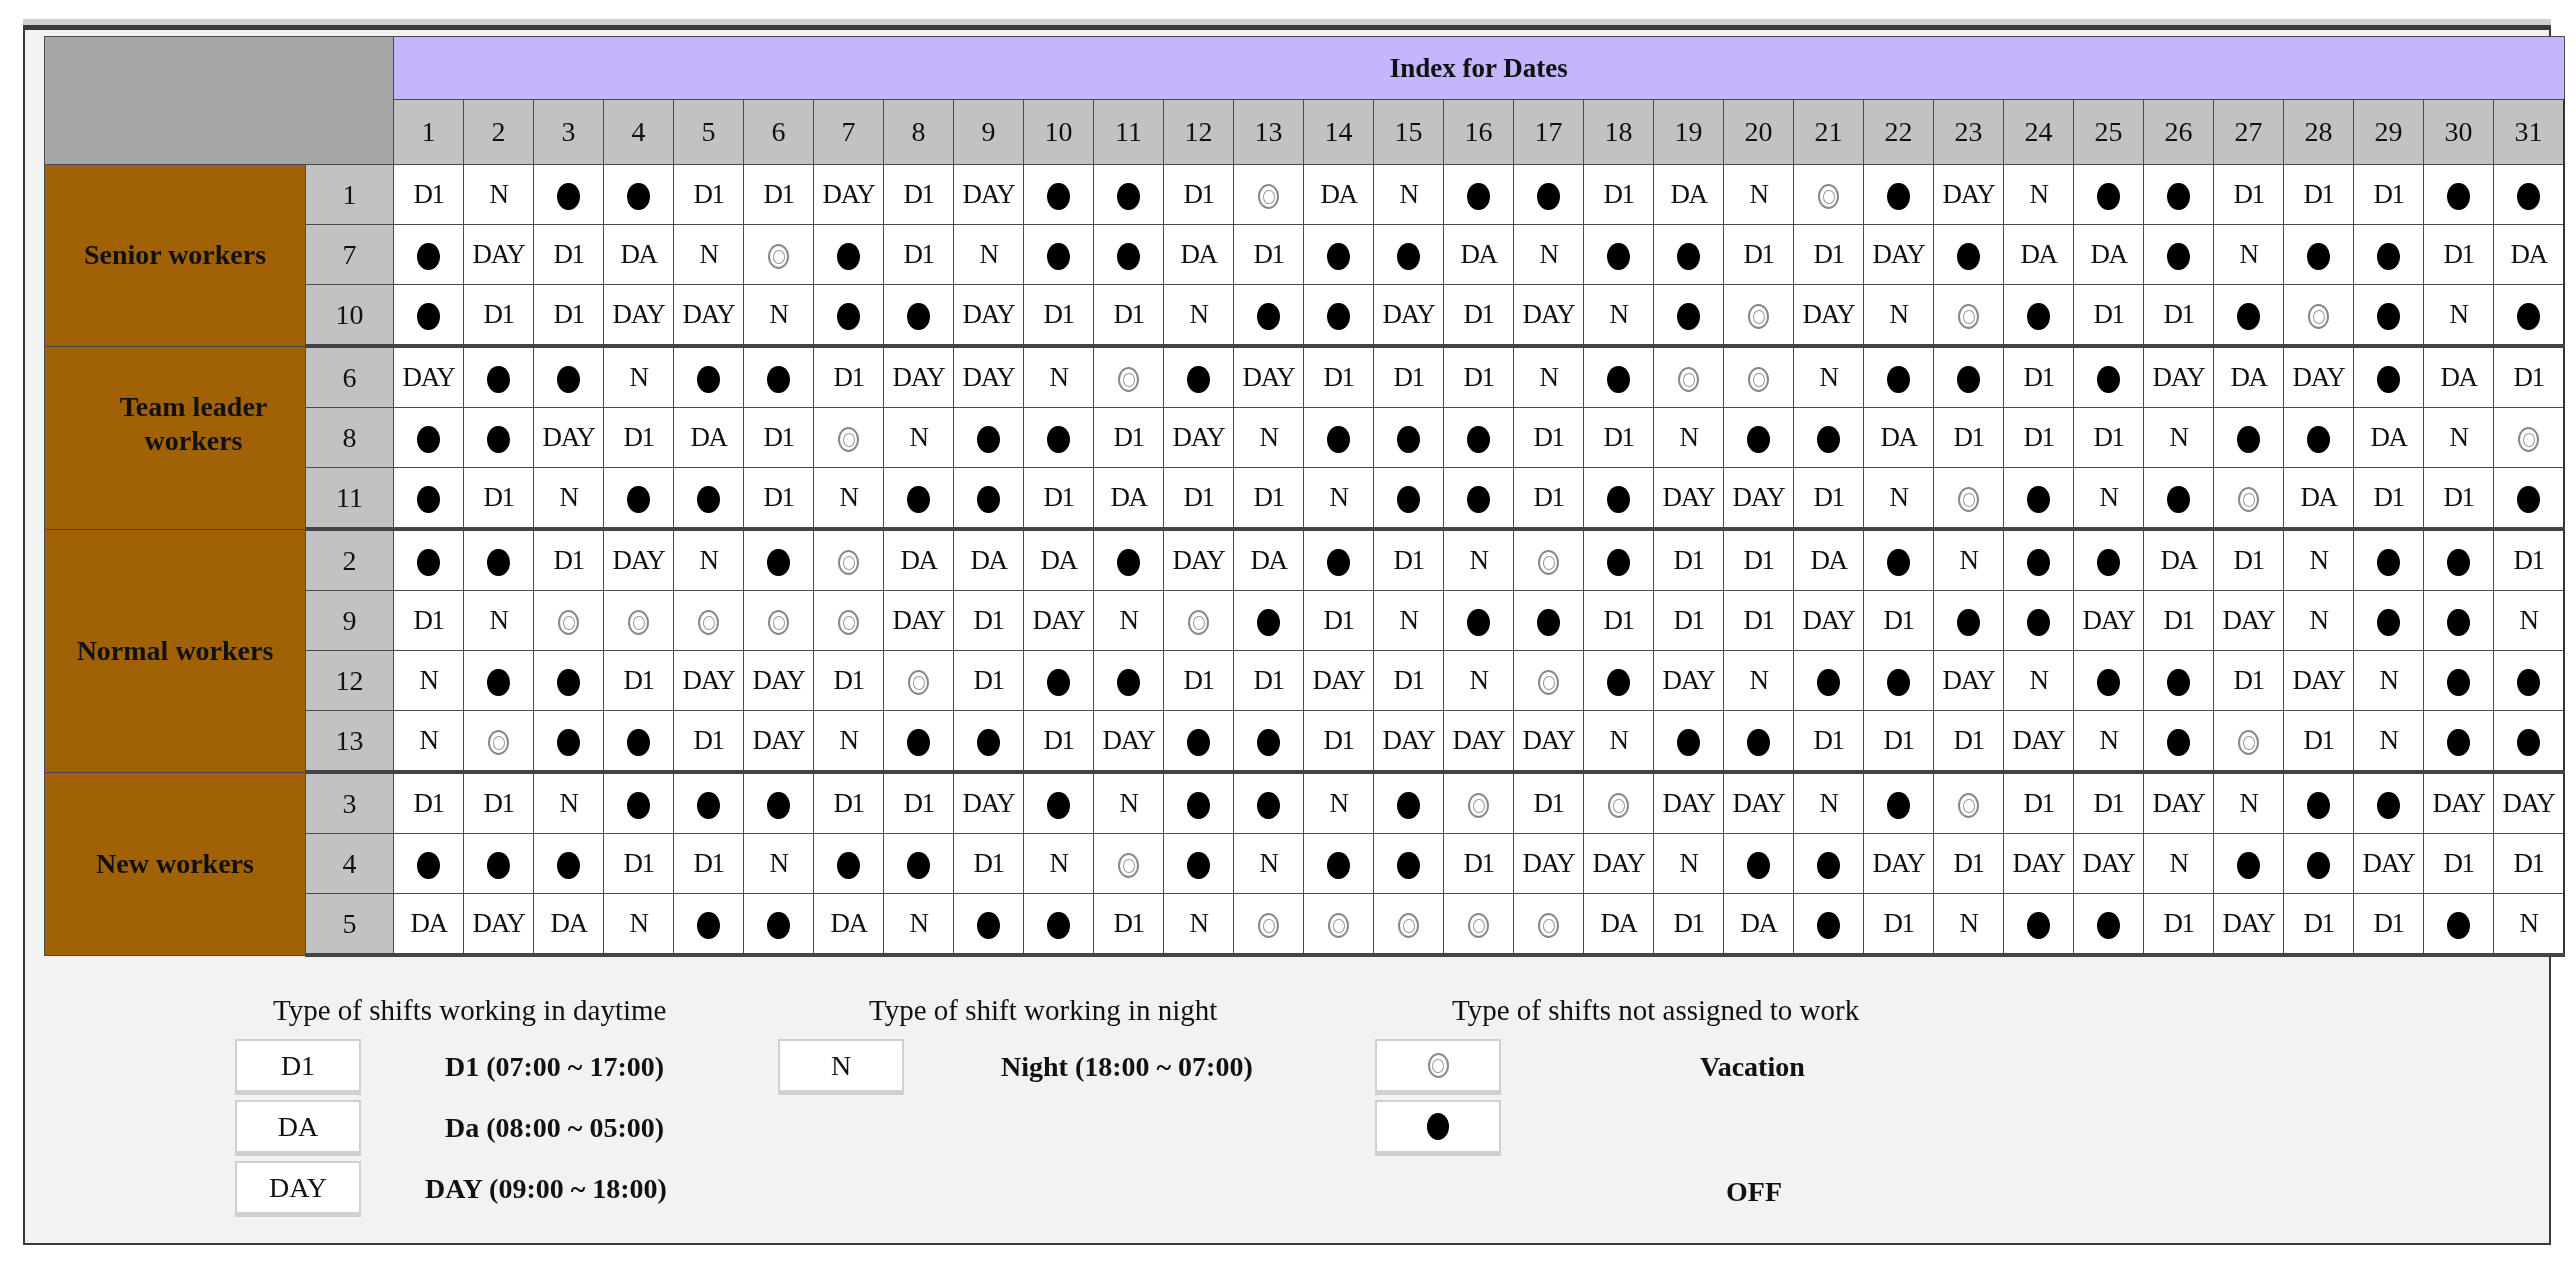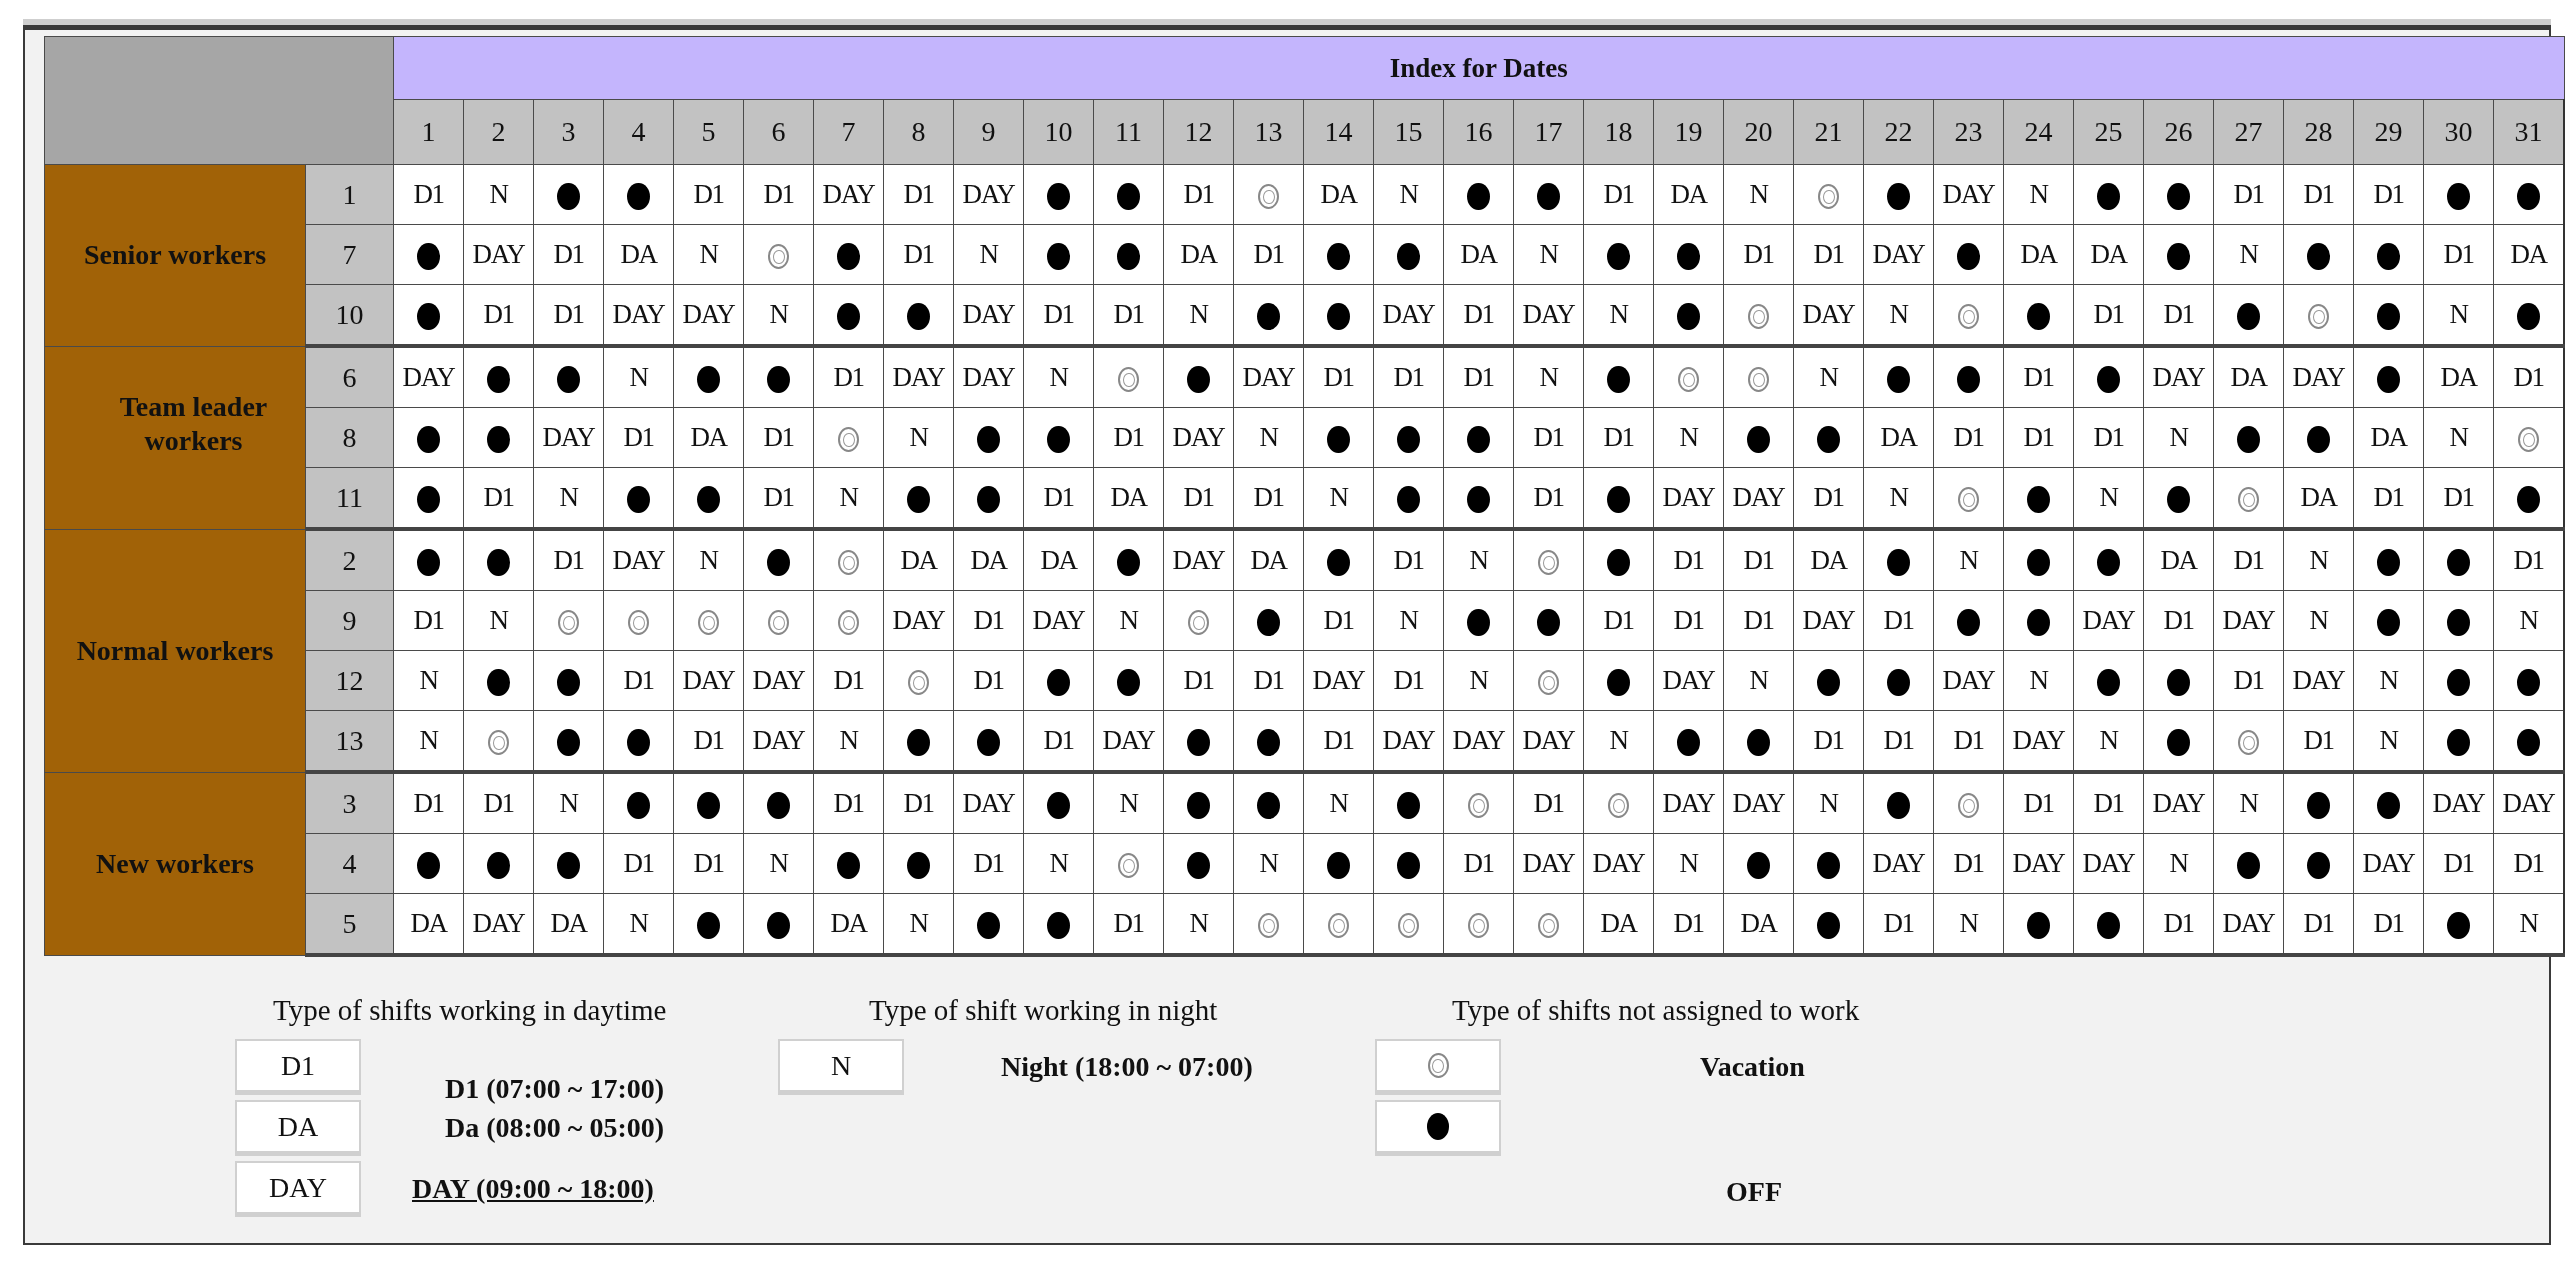--- a/index.html
+++ b/index.html
@@ -530,25 +530,25 @@
         <td class="cell last">N</td>
       </tr>
     </tbody>
 </table>
 
 <div class="legend-head" style="left:273px;">Type of shifts working in daytime</div>
 <div class="legend-head" style="left:869px;">Type of shift working in night</div>
 <div class="legend-head" style="left:1452px;">Type of shifts not assigned to work</div>
 
 <div class="lbox" style="left:235px; top:1039px;">D1</div>
-<div class="ldesc" style="left:445px; top:1061px;">D1 (07:00 ~ 17:00)</div>
+<div class="ldesc" style="left:445px; top:1039px;">D1 (07:00 ~ 17:00)</div>
 <div class="lbox" style="left:235px; top:1100px;">DA</div>
 <div class="ldesc" style="left:445px; top:1100px;">Da (08:00 ~ 05:00)</div>
 <div class="lbox" style="left:235px; top:1161px;">DAY</div>
-<div class="ldesc" style="left:412px; top:1161px;text-decoration:underline;">DAY (09:00 ~ 18:00)</div>
+<div class="ldesc" style="left:425px; top:1161px;">DAY (09:00 ~ 18:00)</div>
 
 <div class="lbox" style="left:778px; top:1039px;">N</div>
 <div class="ldesc" style="left:1001px; top:1039px;">Night (18:00 ~ 07:00)</div>
 
 <div class="lbox" style="left:1375px; top:1039px;">
   <span class="vac"></span>
 </div>
 <div class="ldesc" style="left:1700px; top:1039px;">Vacation</div>
 <div class="lbox" style="left:1375px; top:1100px;">
   <span class="off"></span>

